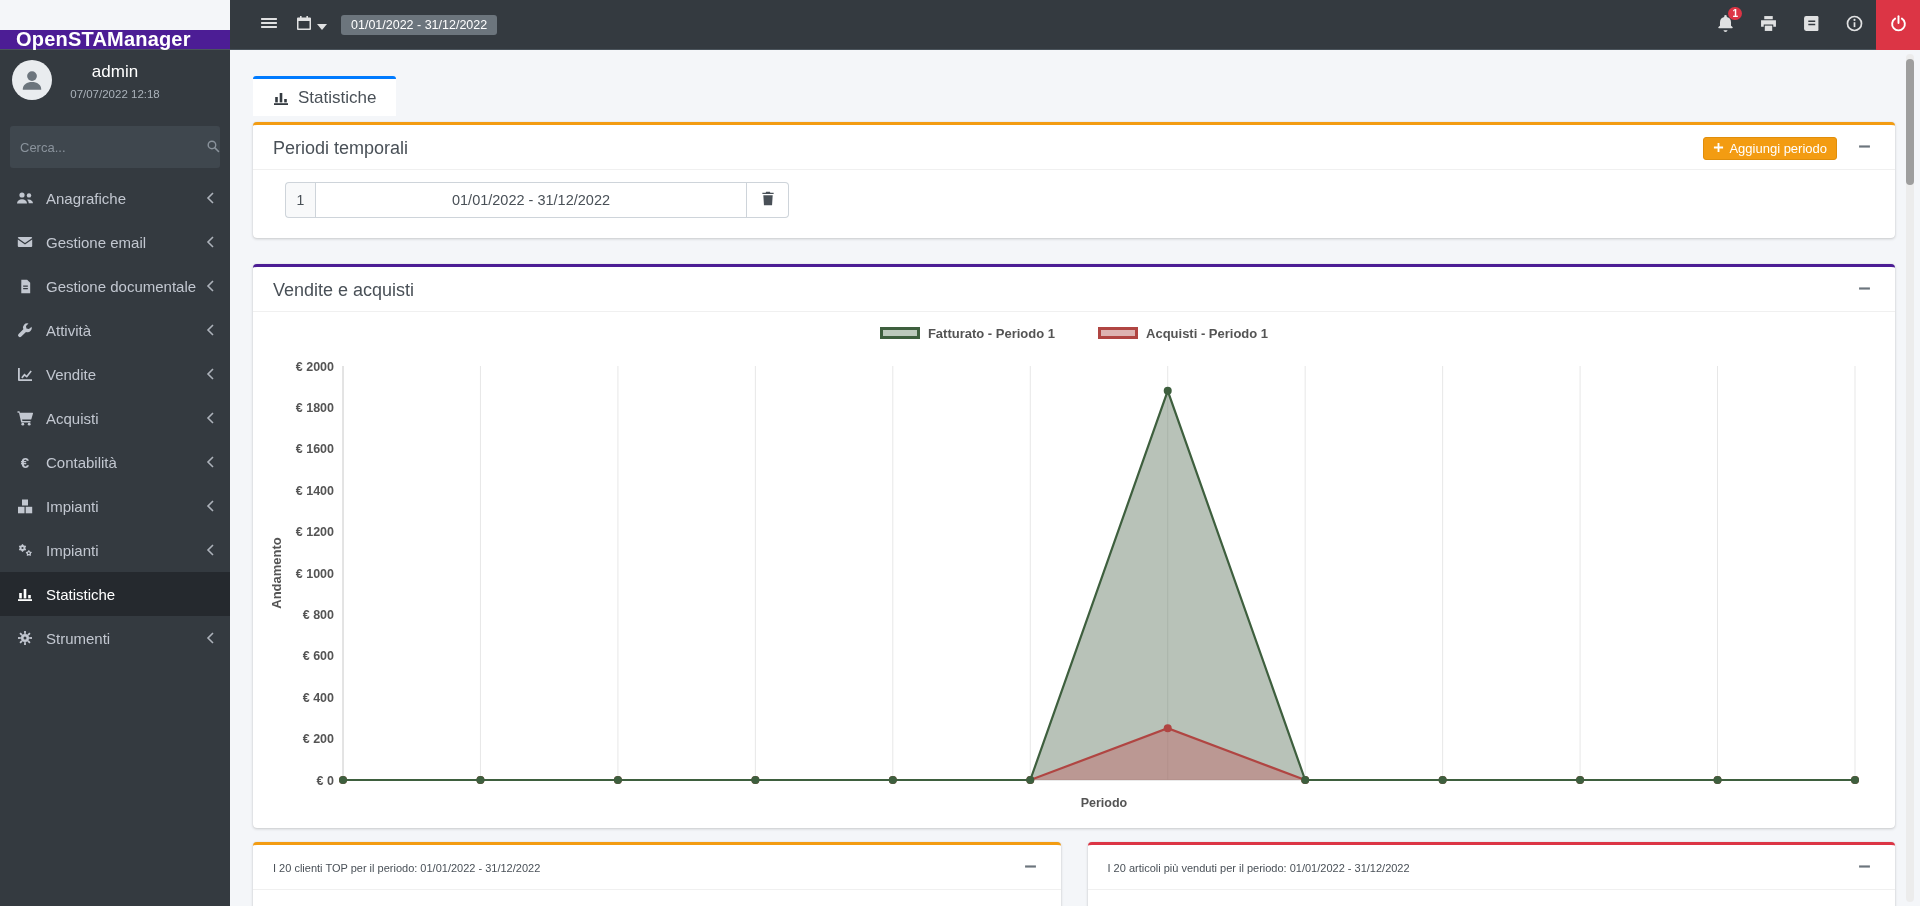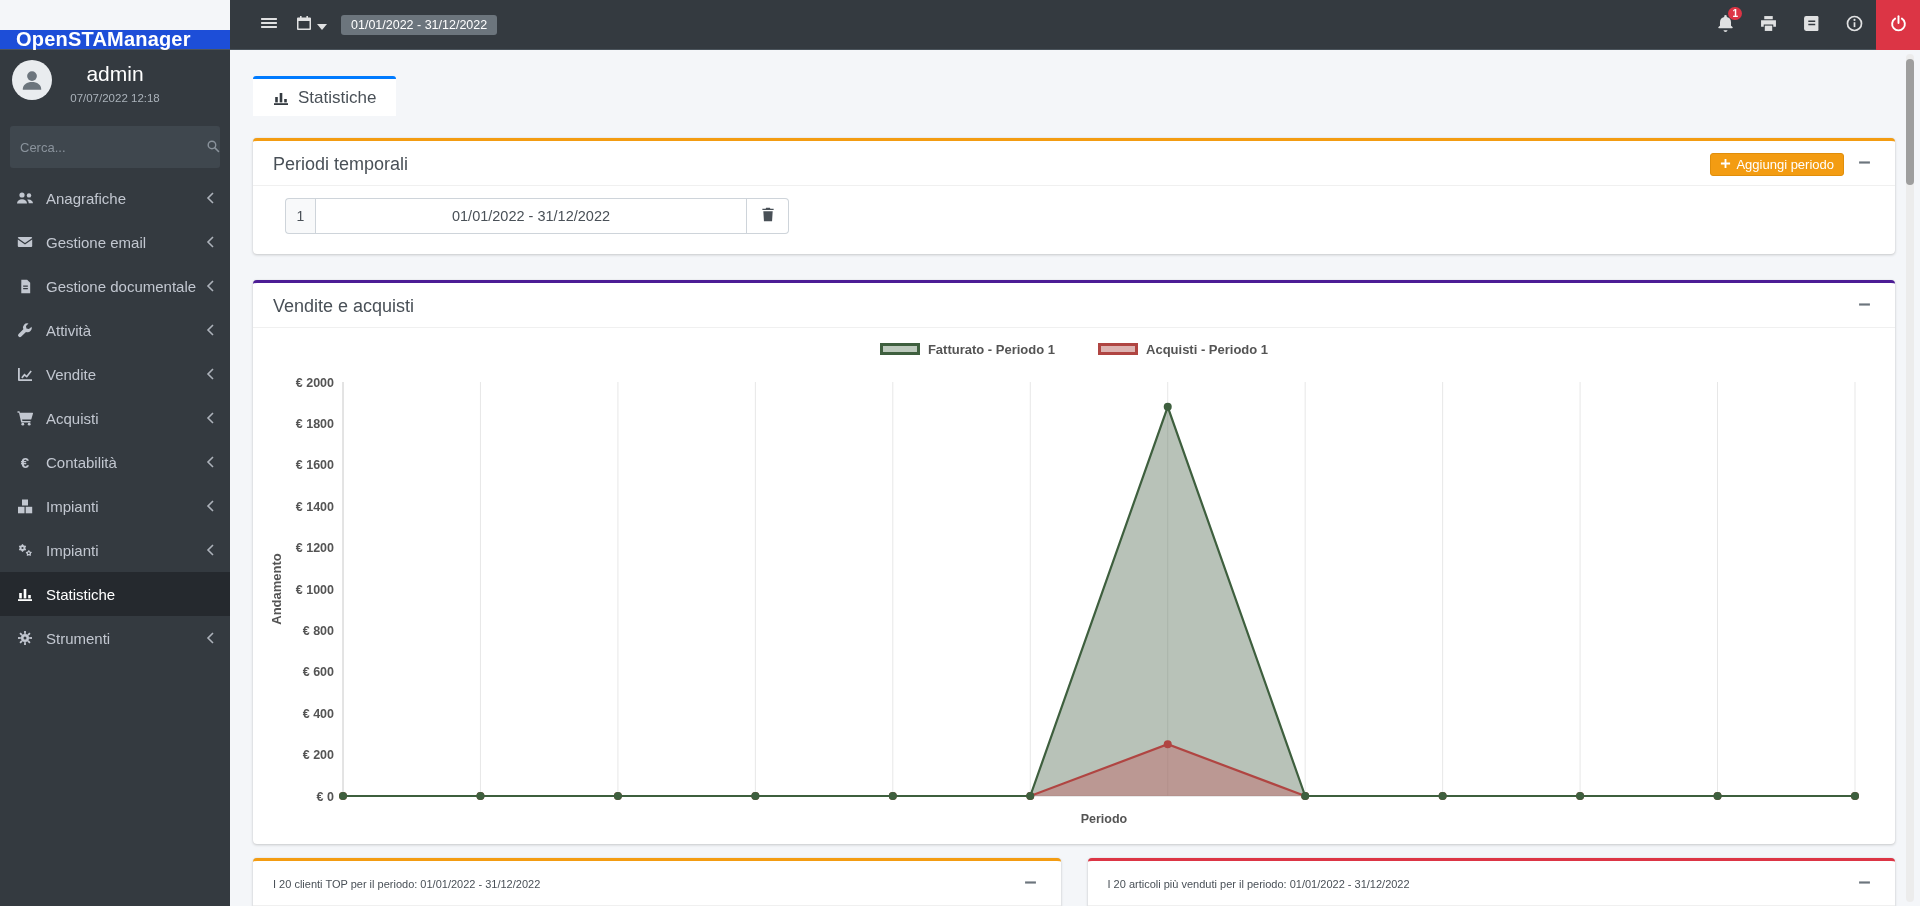--- a/index.html
+++ b/index.html
@@ -2,37 +2,37 @@
 <html><head>
 <meta charset="utf-8">
 <style>
   * { box-sizing: border-box; margin: 0; padding: 0; }
   html,body { width:1920px; height:906px; overflow:hidden; }
   body { font-family:"Liberation Sans", sans-serif; background:#f4f6f9; }
 
   #app { display:grid; grid-template-columns:230px 1fr; grid-template-rows:50px 856px; width:1920px; height:906px; }
 
   
-  .brand-cell { background:#1d4ed8; color:#fff; display:flex; align-items:center; padding-left:16px;
+  .brand-cell { background:#4c1d95; color:#fff; display:flex; align-items:center; padding-left:16px;
                 font-size:20px; font-weight:bold; letter-spacing:.2px; border-bottom:1px solid #4b545c;margin-top:30px; }
   .topbar { background:#343a40; display:flex; align-items:center; padding-left:20px; position:relative; border-bottom:1px solid #4b545c; color:rgba(255,255,255,.85); }
   .tb-icon { background:none; border:none; color:rgba(255,255,255,.85); cursor:pointer; display:flex; align-items:center; padding:0 13px; height:50px; }
   .tb-left-icon { padding:0 10px; }
   .cal-group { display:flex; align-items:center; gap:5px; margin-left:8px; }
   .date-badge { margin-left:14px; background:#6c757d; color:#fff; font-size:12.5px; padding:3px 10px; border-radius:3px; }
   .tb-right { position:absolute; right:0; top:0; height:50px; display:flex; align-items:center; }
   .bell-wrap { position:relative; }
   .notif-badge { position:absolute; top:7px; right:5px; background:#dc3545; color:#fff; font-size:10px; line-height:13px; padding:0 4px; border-radius:7px; font-weight:bold; }
   .power-block { width:44px; height:50px; background:#dc3545; color:#fff; border:none; display:flex; align-items:center; justify-content:center; cursor:pointer; }
 
   
   .sidebar { background:#343a40; color:#c2c7d0; overflow:hidden; }
   .user-panel { position:relative; height:70px; padding-top:12px; }
   .avatar { position:absolute; left:12px; top:10px; width:40px; height:40px; border-radius:50%; background:#e9ecef; display:flex; align-items:center; justify-content:center; color:#6c757d; overflow:hidden; }
-  .user-name { text-align:center; color:#fff; font-size:21px; }
+  .user-name { text-align:center; color:#fff; font-size:17px; }
   .user-date { text-align:center; color:#aab2ba; font-size:11.5px; margin-top:6px; }
   .search-row { display:flex; margin:6px 10px 0 10px; height:42px; }
   .search-input { flex:1; background:#3f474e; border:none; border-radius:3px 0 0 3px; color:#fff; font-size:13px; padding:0 10px; outline:none; }
   .search-input::placeholder { color:#8a939c; }
   .search-btn { width:34px; background:#3f474e; border:none; border-radius:0 3px 3px 0; color:#8a939c; display:flex; align-items:center; justify-content:center; cursor:pointer; }
   .nav-menu { margin-top:8px; }
   .nav-item { display:flex; align-items:center; height:44px; padding:0 14px; gap:10px; font-size:15px; color:#c2c7d0; cursor:pointer; }
   .nav-item.active { background:rgba(0,0,0,.28); color:#fff; }
   .nav-icon { width:22px; display:flex; justify-content:center; align-items:center; flex:0 0 22px; }
   .nav-label { flex:1; white-space:nowrap; overflow:hidden; }
@@ -44,25 +44,25 @@
   .tab-row { margin-top:26px; display:flex; }
   .tab { background:#fff; border-top:3px solid #007bff; border-radius:3px 3px 0 0; height:40px; display:flex; align-items:center; gap:9px; padding:0 20px; font-size:17px; color:#495057; cursor:pointer; }
   .tab .tab-icon { color:#343a40; display:flex; }
 
   .card { background:#fff; border-radius:4px; box-shadow:0 0 1px rgba(0,0,0,.12), 0 1px 3px rgba(0,0,0,.18); }
   .accent-orange { border-top:3px solid #f39c12; }
   .accent-green  { border-top:3px solid #4c1d95; }
   .accent-red    { border-top:3px solid #dc3545; }
   .card-header { display:flex; align-items:center; justify-content:space-between; padding:11px 20px 9px 20px; border-bottom:1px solid rgba(0,0,0,.06); }
   .card-title { font-size:18px; font-weight:400; color:#495057; }
-  .card-tools { display:flex; align-items:center; gap:10px; }
+  .card-tools { display:flex; align-items:center; gap:17px; }
   .tool-btn { background:none; border:none; color:#6c757d; cursor:pointer; display:flex; align-items:center; padding:4px; }
   .btn-warning { background:#f39c12; border:1px solid #e08e0b; color:#fff; font-size:13px; border-radius:3px; padding:3px 9px; display:flex; align-items:center; gap:5px; cursor:pointer; }
 
-  .periods-card { margin-top:22px; }
+  .periods-card { margin-top:6px; }
   .periods-body { padding:12px 20px 20px 20px; }
   .input-group { display:flex; margin-left:12px; height:36px; }
   .ig-text { width:30px; background:#f8f9fa; border:1px solid #ced4da; border-right:none; border-radius:4px 0 0 4px; display:flex; align-items:center; justify-content:center; font-size:14px; color:#495057; }
   .period-input { width:432px; border:1px solid #ced4da; text-align:center; font-size:14.5px; color:#495057; outline:none; font-family:"Liberation Sans",sans-serif; }
   .ig-btn { width:42px; background:#fff; border:1px solid #ced4da; border-left:none; border-radius:0 4px 4px 0; color:#495057; cursor:pointer; display:flex; align-items:center; justify-content:center; }
 
   .chart-card { margin-top:26px; }
   .chart-body { padding:8px 10px 18px 10px; }
   .legend { display:flex; justify-content:center; align-items:center; gap:43px; height:26px; margin-bottom:4px; }
   .legend-item { display:flex; align-items:center; gap:8px; font-size:13px; font-weight:bold; color:#545454; }

